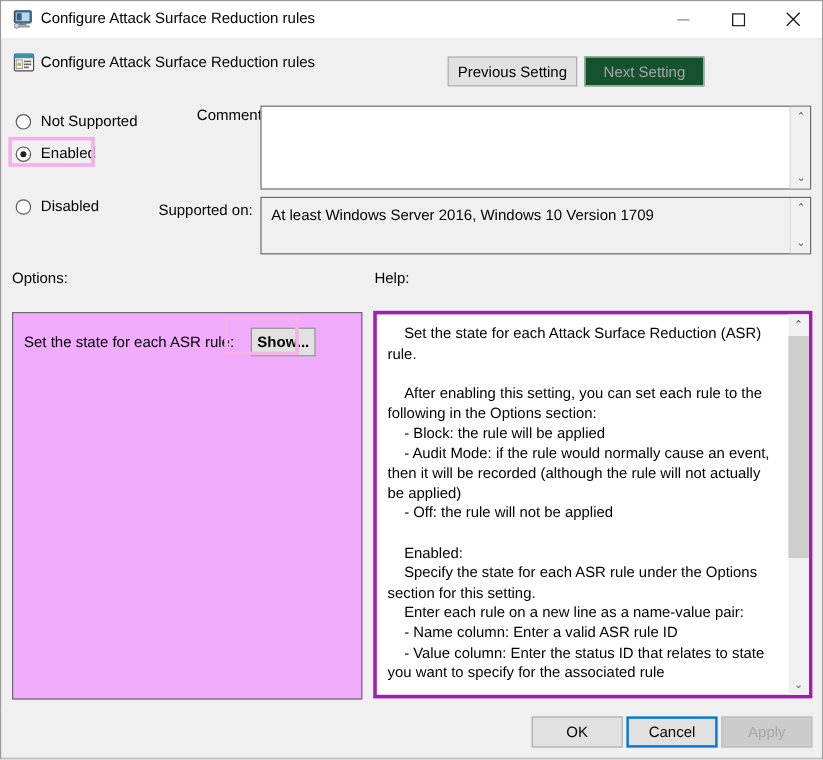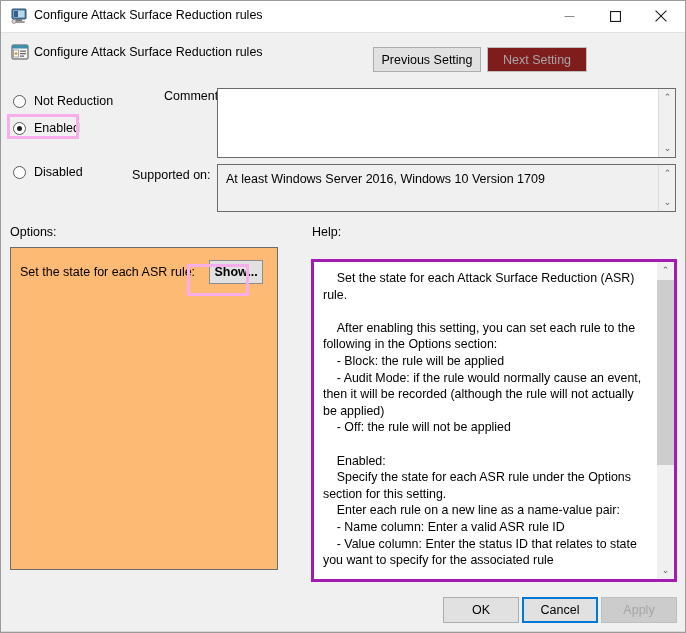--- a/index.html
+++ b/index.html
@@ -77,21 +77,21 @@
     font-family: "Liberation Sans", sans-serif;
     font-size: 12.5px;
     background: #e1e1e1;
     border: 1px solid #adadad;
     color: #000000;
     padding: 0;
     cursor: default;
   }
   .nav-btn.disabled {
     color: #a6a6a6;
-    background: #7f1d1d;
+    background: #14532d;
     border-color: #bfbfbf;
   }
   #btn-prev-setting { left: 372px; width: 108px; }
   #btn-next-setting { left: 486px; width: 100px; }
 
   
   .radio-row {
     position: absolute;
     left: 12px;
     display: flex;
@@ -197,25 +197,25 @@
     left: 9px; top: 224px;
     font-size: 12.5px; color: #000000;
   }
   #help-label {
     position: absolute;
     left: 311px; top: 224px;
     font-size: 12.5px; color: #000000;
   }
   #options-panel {
     position: absolute;
-    left: 9px; top: 246px;
-    width: 268px; height: 323px;
+    left: 9px; top: 259px;
+    width: 292px; height: 323px;
     box-sizing: border-box;
     border: 1px solid #6b6b6b;
-    background: #fdba74;
+    background: #f0abfc;
   }
   #help-panel {
     position: absolute;
     left: 310px; top: 258px;
     width: 366px; height: 323px;
     box-sizing: border-box;
     border: 3px solid #a21caf;
     background: #ffffff;
   }
 
@@ -367,21 +367,21 @@
       <rect x="9" y="12.5" width="4" height="1.3" fill="#6a6a6a"></rect>
     </svg>
   </span>
   <div id="header-title">Configure Attack Surface Reduction rules</div>
 
   <button class="nav-btn" id="btn-prev-setting">Previous Setting</button>
   <button class="nav-btn disabled" id="btn-next-setting" disabled="">Next Setting</button>
 
   <div class="radio-row" id="radio-not-configured">
     <span class="radio-mark"></span>
-    <span class="radio-label">Not Reduction</span>
+    <span class="radio-label">Not Supported</span>
   </div>
   <div class="radio-row" id="radio-enabled">
     <span class="radio-mark checked"></span>
     <span class="radio-label">Enabled</span>
   </div>
   <div class="radio-row" id="radio-disabled">
     <span class="radio-mark"></span>
     <span class="radio-label">Disabled</span>
   </div>
   <div id="enabled-highlight"></div>

